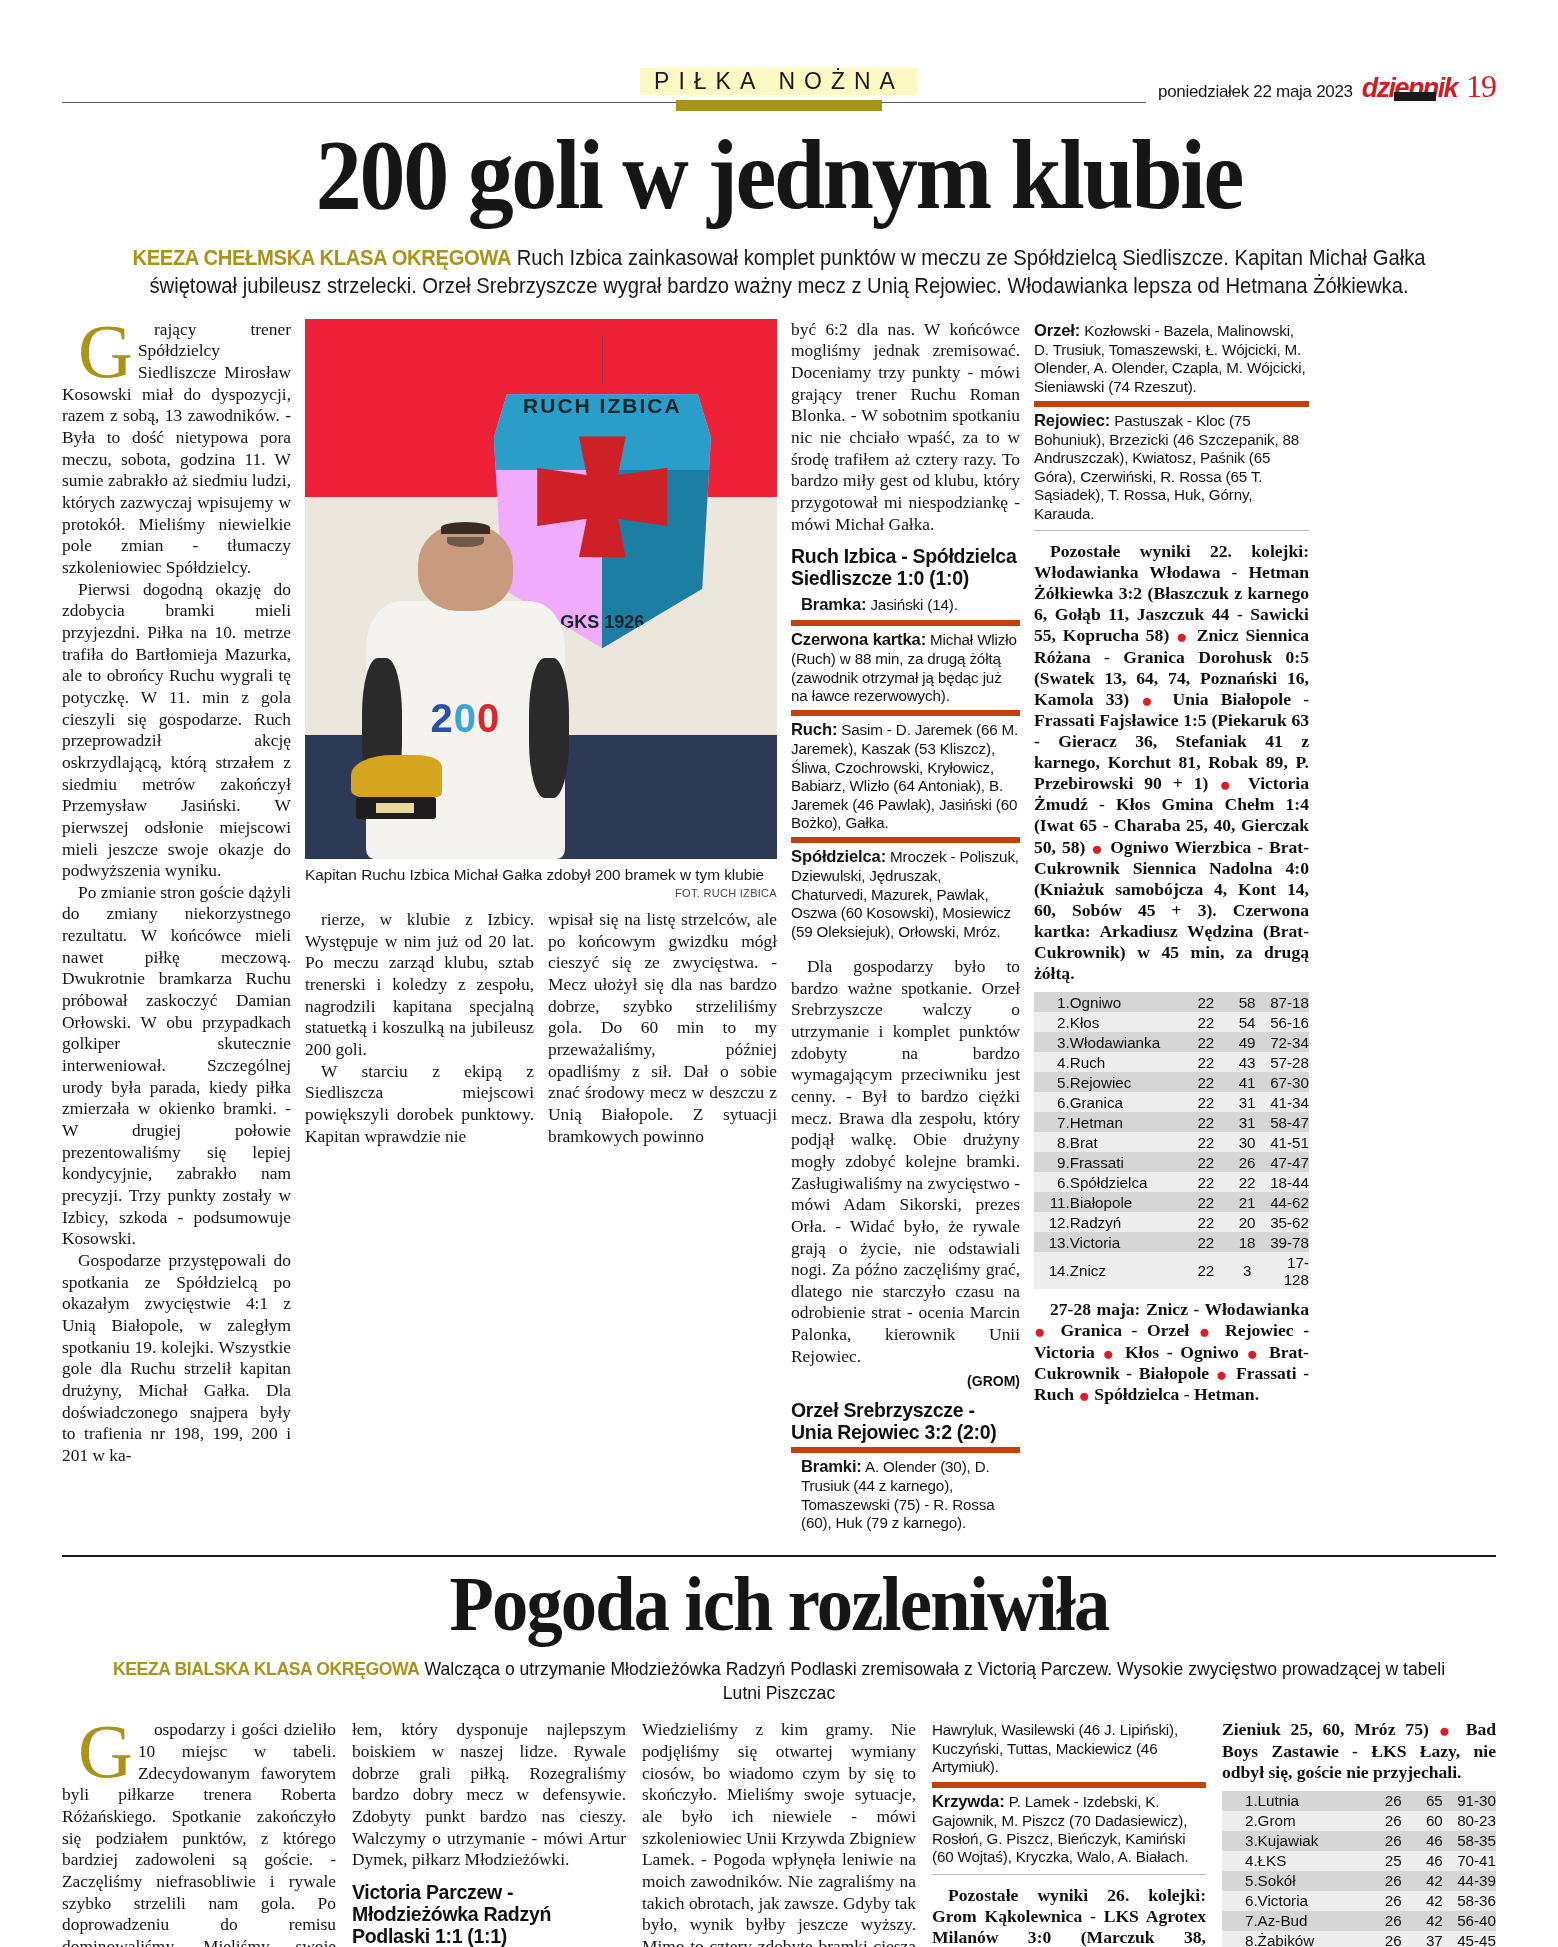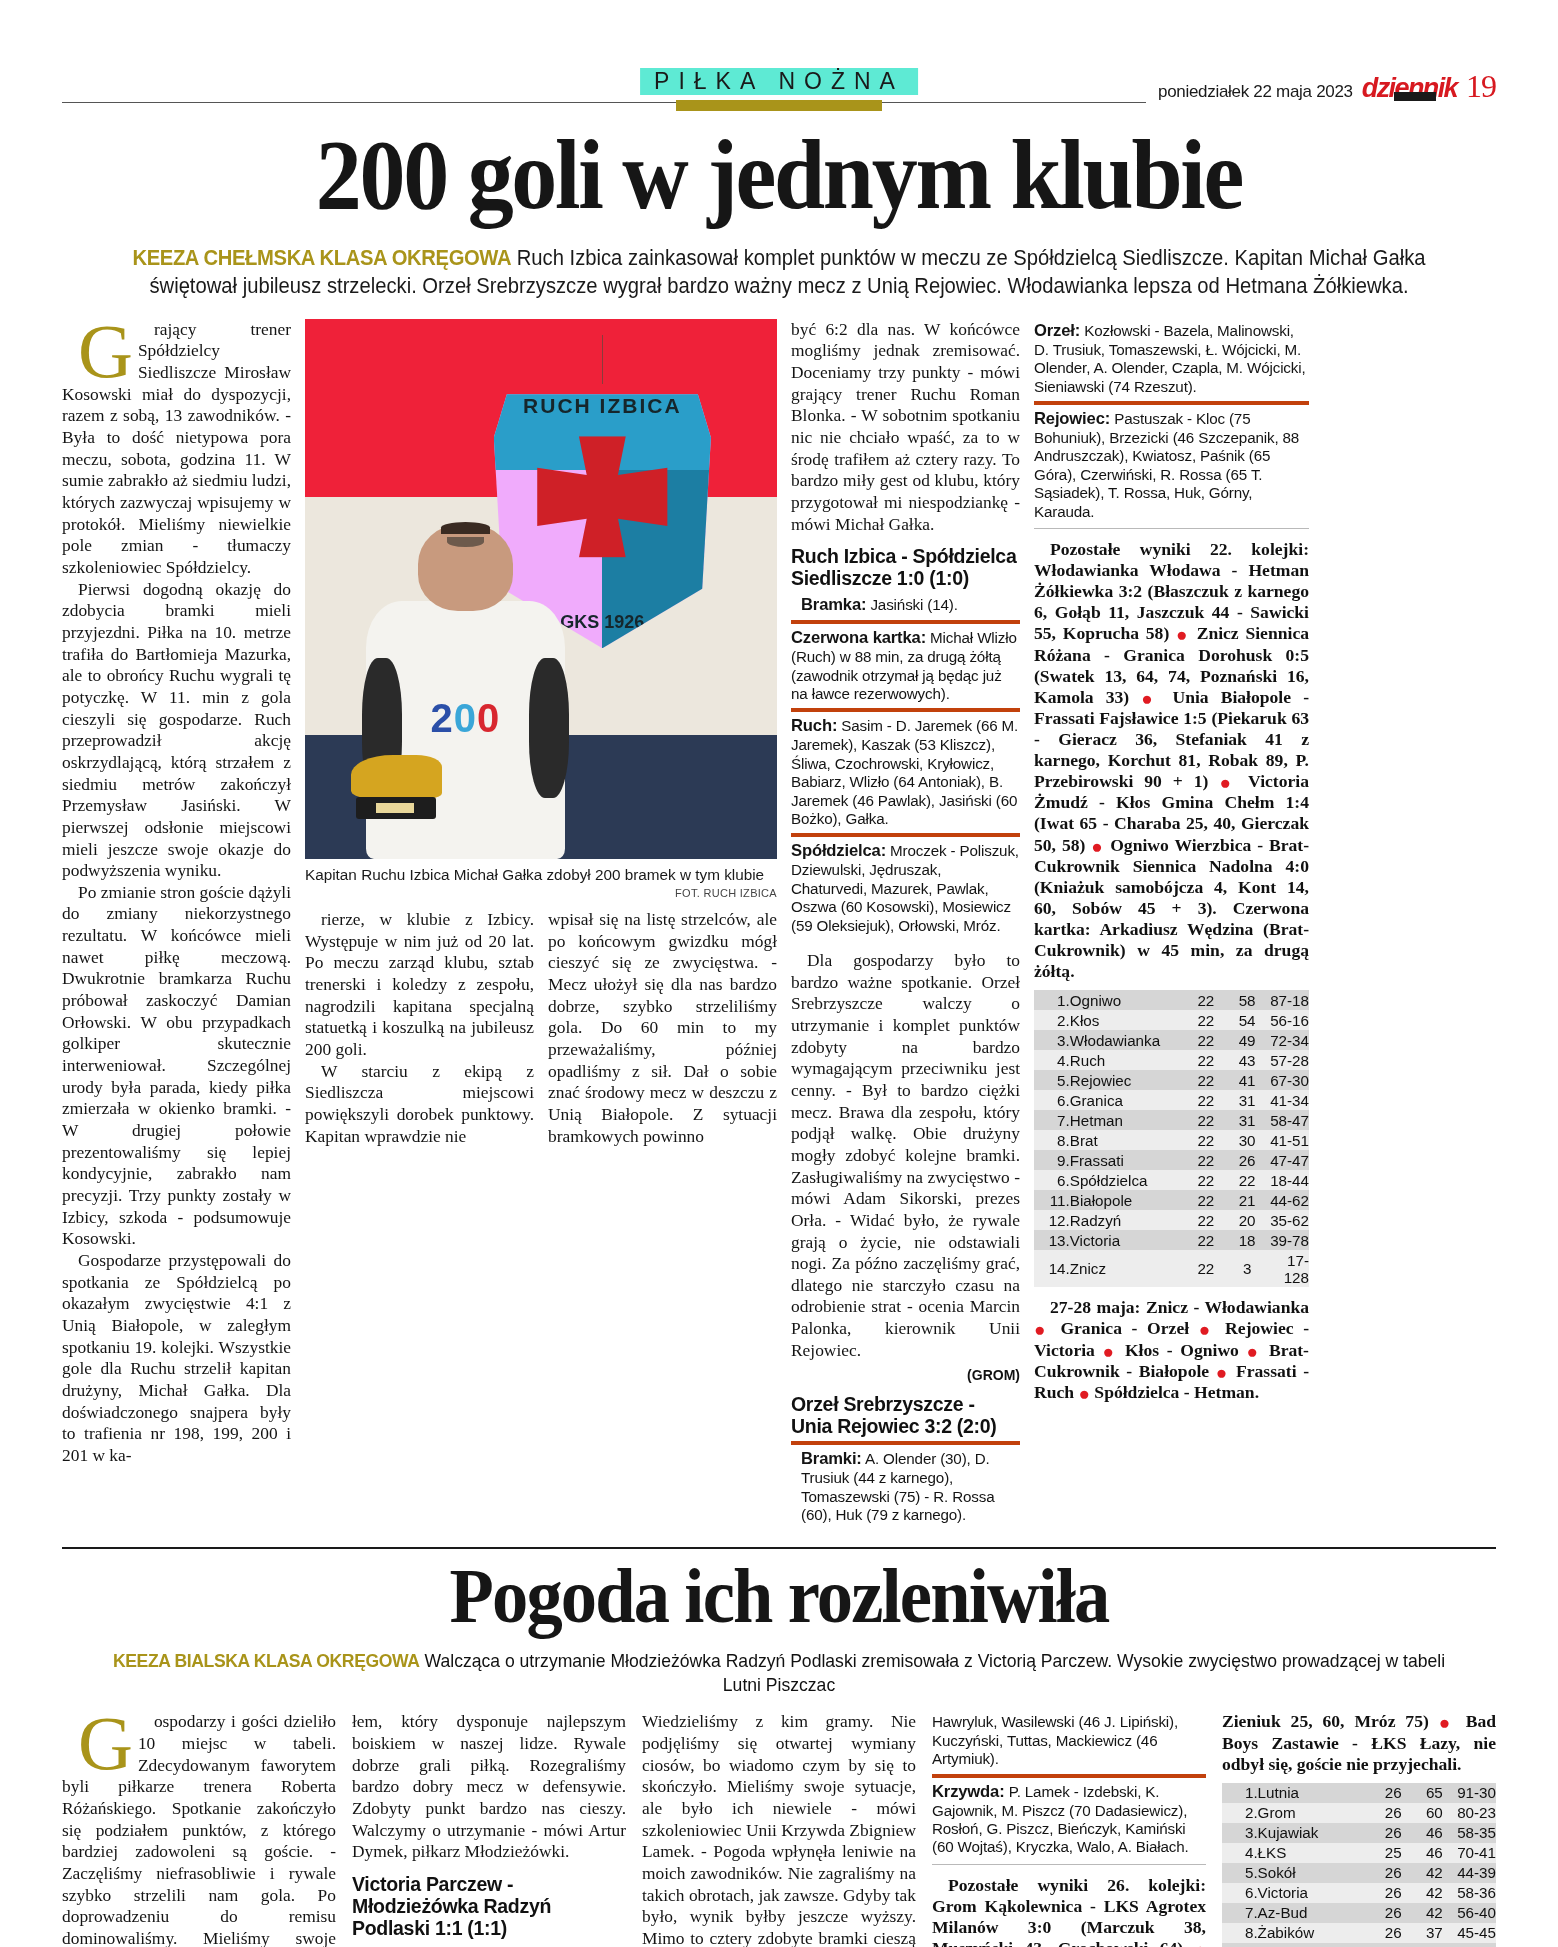--- a/index.html
+++ b/index.html
@@ -11,21 +11,21 @@
   }
   .page { position: relative; width: 1558px; height: 1947px; padding: 0 62px; }
 
   
   .masthead { position: relative; height: 58px; margin-top: 62px; }
   .mast-rule { position: absolute; left: 0; right: 0; top: 40px; height: 1px; background: #555; }
   .kicker {
     position: absolute; left: 50%; transform: translateX(-50%); top: 6px;
     font-family: "Liberation Sans", sans-serif;
     font-size: 23px; letter-spacing: 9px; font-weight: 400; color: #1a1a1a;
-    background: #5eead4; padding: 0 14px; z-index: 2;
+    background: #fef9c3; padding: 0 14px; z-index: 2;
   }
   .kicker-bar {
     position: absolute; left: 50%; transform: translateX(-50%); top: 38px;
     width: 206px; height: 11px; background: #a9941a; z-index: 1;
   }
   .mast-right {
     position: absolute; right: 0; top: 6px; display: flex; align-items: baseline; gap: 9px;
     background: #fff; padding-left: 12px; z-index: 2;
   }
   .mast-date {
@@ -158,21 +158,21 @@
   h3.match {
     font-family: "Liberation Sans", sans-serif;
     font-weight: 700; font-size: 19.5px; line-height: 1.12;
     margin-top: 11px; margin-bottom: 3px; color:#111;
     letter-spacing:-0.3px;
   }
   .fact {
     font-family: "Liberation Sans", sans-serif;
     font-size: 15.2px; line-height: 1.21; color:#141414;
     padding: 4px 0 5px 0;
-    border-top: 4px solid #c2410c;
+    border-top: 6px solid #c2410c;
     letter-spacing:-0.15px;
   }
   .fact:first-of-type { border-top: none; padding-top:2px; }
   .fact b { font-weight: 700; font-size:16.6px; }
   .fact-indent { padding-left: 10px; }
 
   .attrib {
     font-family: "Liberation Sans", sans-serif;
     font-size: 14px; font-weight:700; text-align:right; margin-top:6px; color:#111;
   }

